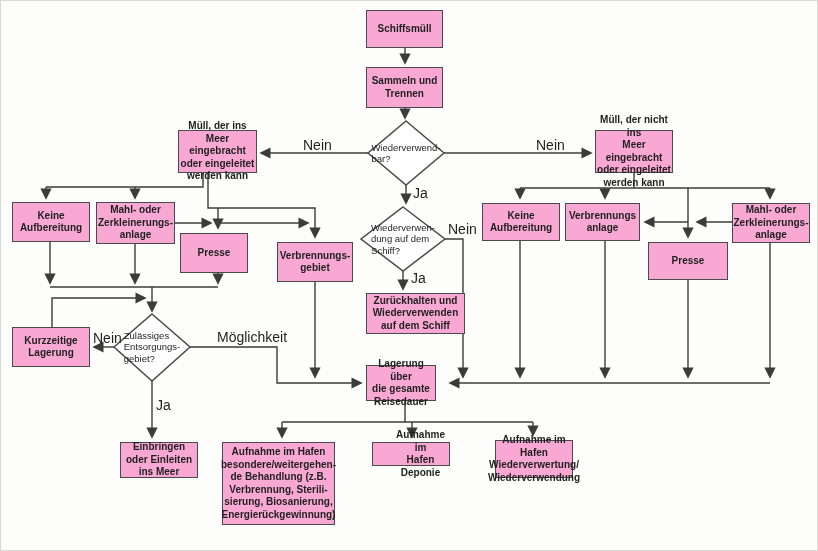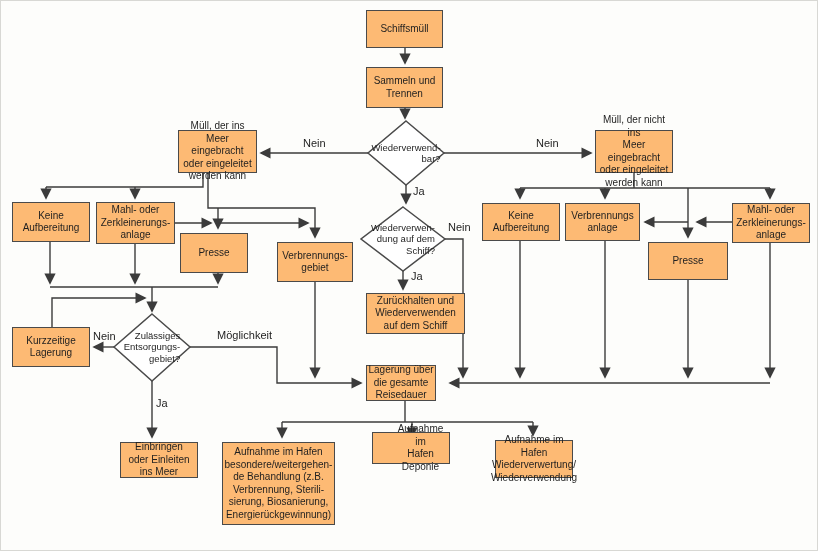--- a/index.html
+++ b/index.html
@@ -7,40 +7,41 @@
     position:relative;
     width:818px;height:551px;
     background:#fdfdfb;
     font-family:"Liberation Sans", sans-serif;
     overflow:hidden;
     box-shadow:0 0 0 1px #d8d8d4 inset;
   }
   svg.lines{position:absolute;left:0;top:0;width:818px;height:551px;}
   .node{
     position:absolute;
-    background:#fdba74;
+    background:#f9a8d4;
     border:1.5px solid #4a4a4a;
     display:flex;align-items:center;justify-content:center;
     text-align:center;
     font-size:10px;line-height:1.25;color:#1f1f1f;
     white-space:pre-line;
     box-sizing:border-box;
     padding:2px 1px;
+    font-weight:bold;
   }
   .dlabel{
     position:absolute;
     display:flex;align-items:center;justify-content:center;
-    text-align:right;
+    text-align:left;
     font-size:9.5px;line-height:1.2;color:#1f1f1f;
     white-space:pre-line;
     pointer-events:none;
   }
   .elabel{
     position:absolute;
-    font-size:11px;color:#1f1f1f;
+    font-size:14px;color:#1f1f1f;
     white-space:nowrap;
   }
 </style>
 </head>
 <body>
 
 <div class="canvas">
 
   <svg class="lines" viewBox="0 0 818 551" xmlns="http://www.w3.org/2000/svg">
     <defs>
@@ -145,21 +146,21 @@
 Reisedauer</div>
   <div class="node" style="left:112px;top:442px;width:78px;height:36px;margin-left:8px;">Einbringen
 oder Einleiten
 ins Meer</div>
   <div class="node" style="left:222px;top:442px;width:113px;height:83px;">Aufnahme im Hafen
 besondere/weitergehen-
 de Behandlung (z.B.
 Verbrennung, Sterili-
 sierung, Biosanierung,
 Energierückgewinnung)</div>
-  <div class="node" style="left:372px;top:432px;width:78px;height:32px;padding-left:20px;">Aufnahme im
+  <div class="node" style="left:372px;top:442px;width:78px;height:24px;padding-left:20px;">Aufnahme im
 Hafen
 Deponie</div>
   <div class="node" style="left:495px;top:440px;width:78px;height:38px;">Aufnahme im Hafen
 Wiederverwertung/
 Wiederverwendung</div>
   <div class="node" style="left:482px;top:203px;width:78px;height:38px;">Keine
 Aufbereitung</div>
   <div class="node" style="left:565px;top:203px;width:75px;height:38px;">Verbrennungs
 anlage</div>
   <div class="node" style="left:648px;top:242px;width:80px;height:38px;">Presse</div>

